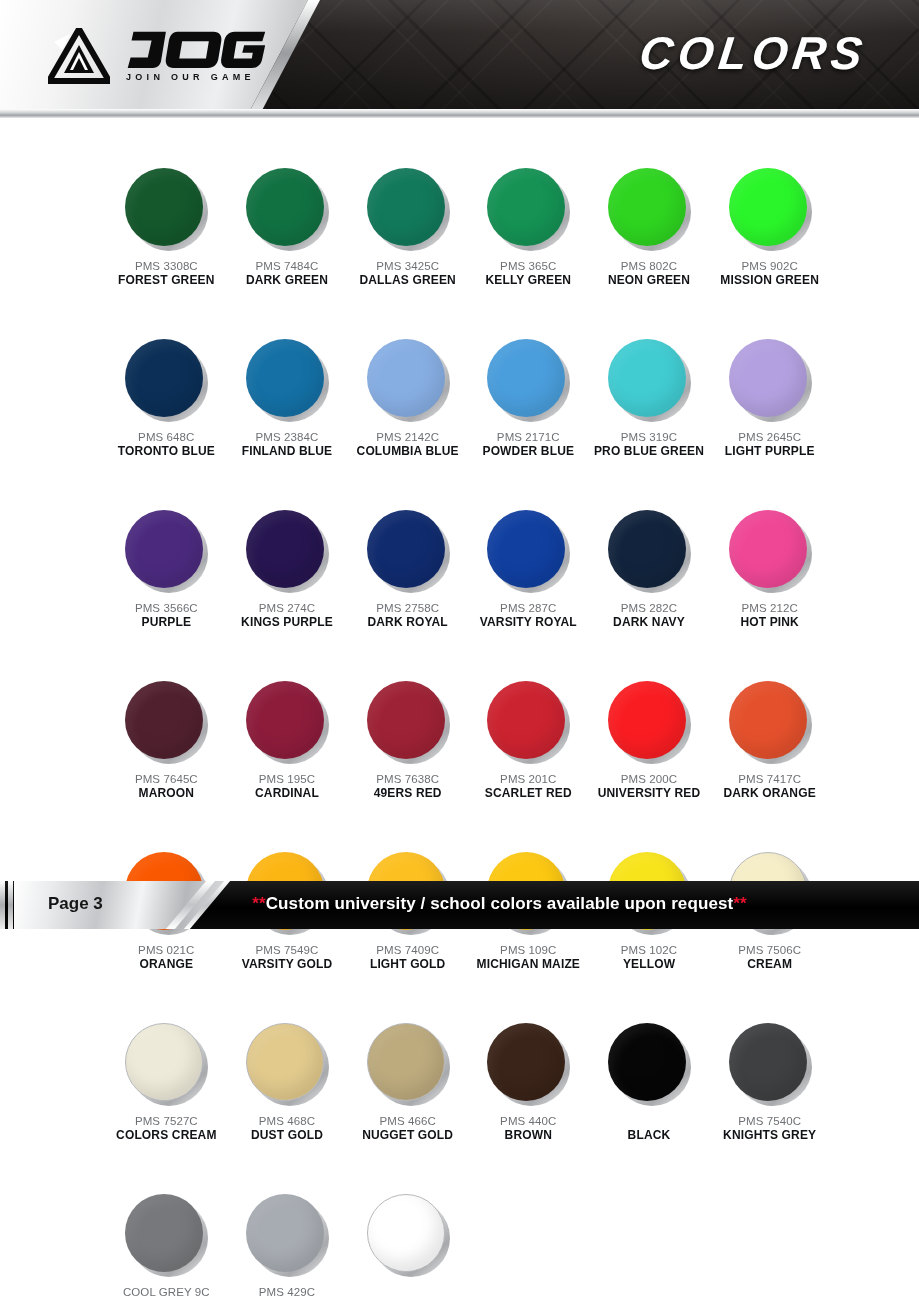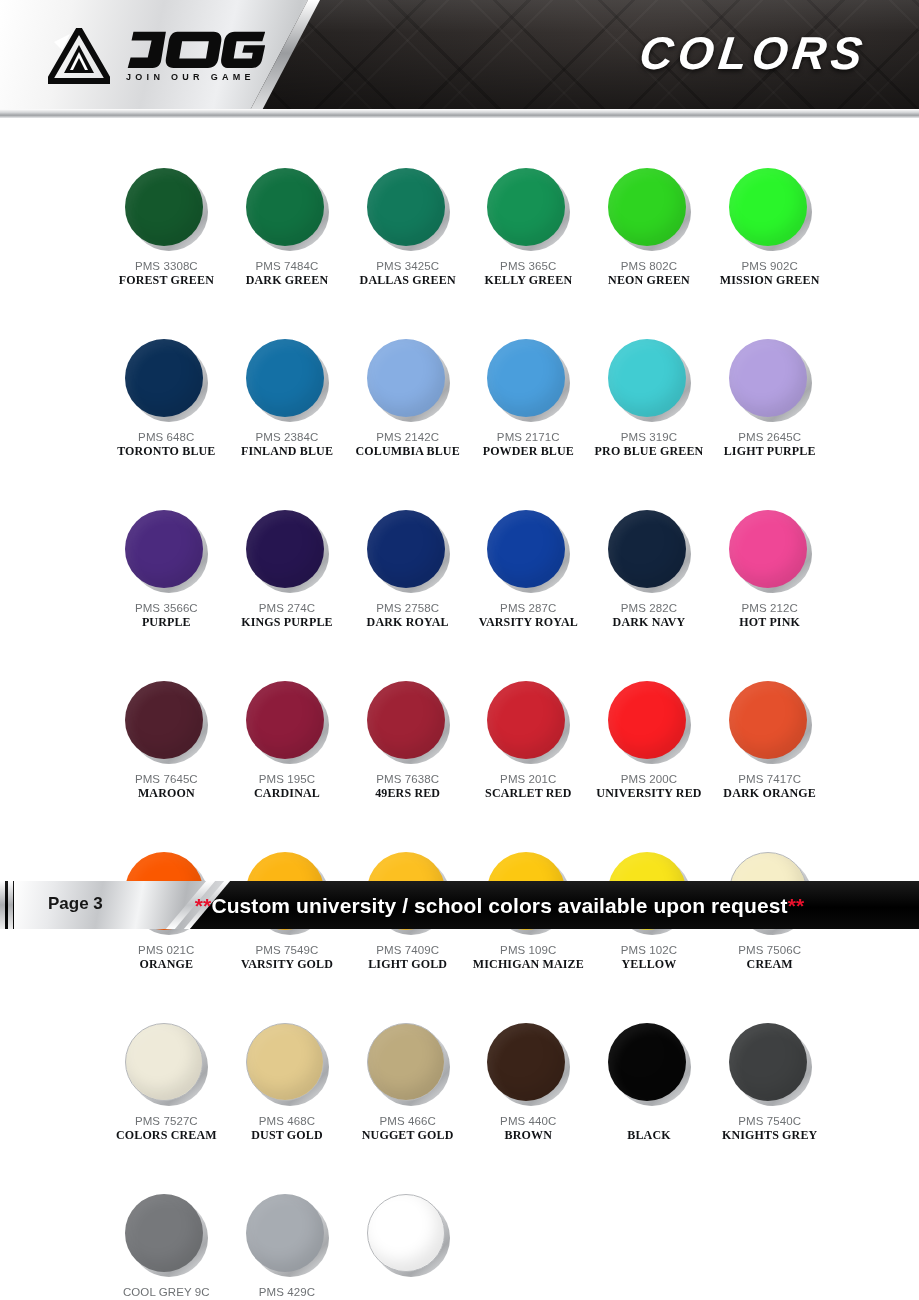--- a/index.html
+++ b/index.html
@@ -172,21 +172,21 @@
     white-space: nowrap;
     min-height: 14px;
   }
   .cname {
     font-size: 12px;
     font-weight: 900;
     color: #111316;
     letter-spacing: .15px;
     line-height: 15px;
     white-space: nowrap;
-    font-family: Liberation Serif, serif;
+    font-family: Liberation Sans, sans-serif;
   }
 
   
   .footer {
     position: absolute;
     left: 0;
     bottom: 14px;
     width: 919px;
     height: 48px;
     text-decoration: underline;
@@ -225,21 +225,21 @@
     left: 48px; top: 13px;
     font-size: 17px;
     font-weight: 700;
     color: #161616;
     font-family: "Liberation Sans", sans-serif;
   }
   .footer-note {
     position: absolute;
     left: 0; right: 0; top: 13px;
     text-align: center;
-    font-size: 21px;
+    font-size: 17px;
     font-weight: 700;
     color: #ffffff;
     letter-spacing: .1px;
     font-family: "Liberation Sans", sans-serif;
     padding-left: 80px;
   }
   .stars { color: #e8112d; font-weight: 900; }
 </style>
 </head>
 <body>

